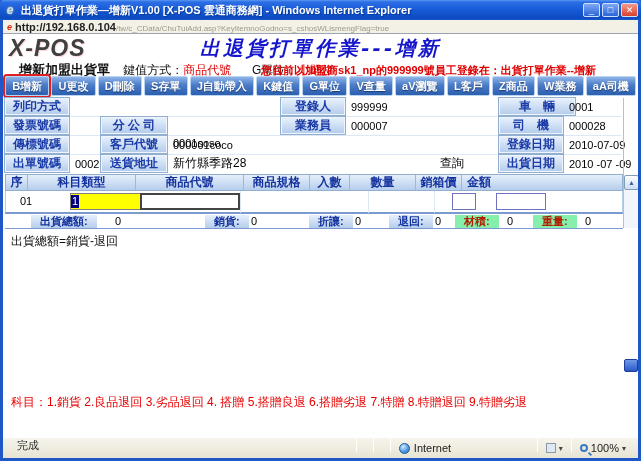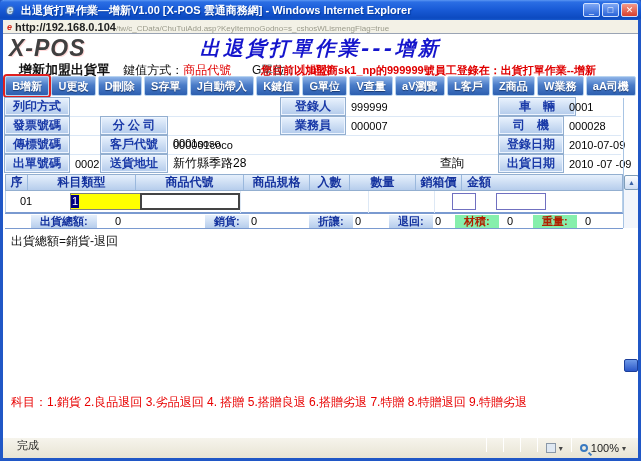--- a/index.html
+++ b/index.html
@@ -259,20 +259,24 @@
 
     <div class="page-scroll-btn"></div>
   </div>
 
   <div class="statusbar">
     <span class="status-text">完成</span>
     <div class="sb-spacer"></div>
     <div class="sb-sep"></div>
       <div class="sb-sep"></div>
       <div class="sb-sep"></div>
+    <div class="zone">
+      <span class="globe"></span>
+      <span>Internet</span>
+    </div>
     <div class="sb-sep"></div>
     <div class="zoomctl">
       <span class="mini-ico"></span>
       <span class="caret">▾</span>
     </div>
     <div class="sb-sep"></div>
     <div class="zoomctl">
       <span class="mag"></span>
       <span>100%</span>
       <span class="caret">▾</span>

